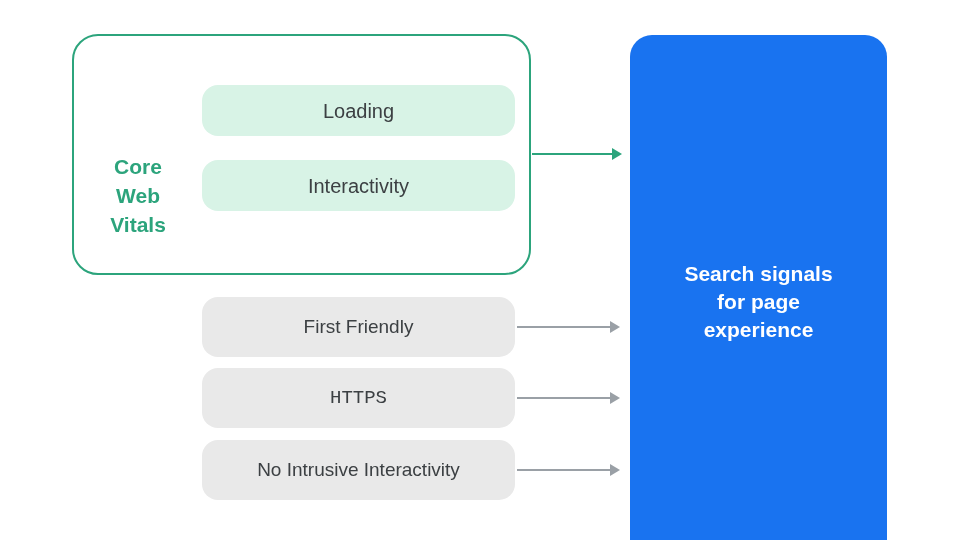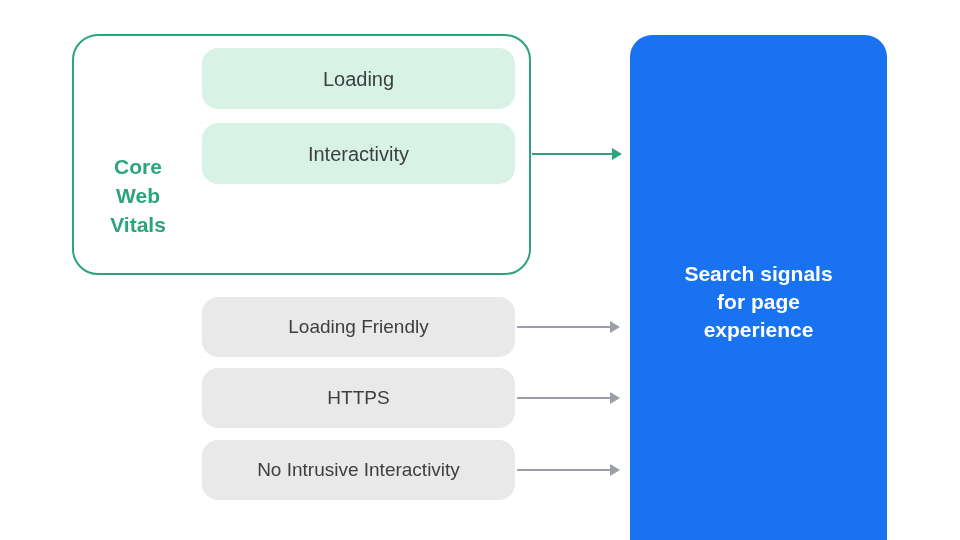--- a/index.html
+++ b/index.html
@@ -39,28 +39,29 @@
     text-align: center;
     color: var(--green, #2CA47C);
     font-size: 21px;
     line-height: 29px;
     font-weight: bold;
     margin-top: 28px;
   }
   .vital-box {
     position: absolute;
     left: 128px;
-    width: 313px; height: 61px;
+    width: 313px; height: 51px;
     background: var(--green-light, #D8F3E6);
     border-radius: 16px;
     display: flex;
     flex-direction: column;
     justify-content: center;
     align-items: center;
     text-align: center;
+    margin-top: 37px;
   }
   .vital-box.v1 { top: 12px; }
   .vital-box.v2 { top: 87px; }
   .vital-box.v3 { top: 162px; }
   .vital-title {
     font-size: 20px;
     line-height: 24px;
     color: var(--text-dark, #3C4043);
   }
   .vital-subtitle {
@@ -76,21 +77,21 @@
     left: 202px;
     width: 313px; height: 60px;
     background: var(--gray-box, #E9E9E9);
     border-radius: 16px;
     display: flex;
     align-items: center;
     justify-content: center;
     text-align: center;
   }
   .signal-box.s1 { top: 297px; }
-  .signal-box.s2 { top: 368px; }
+  .signal-box.s2 { top: 368px; font-family: Liberation Mono, monospace; }
   .signal-box.s3 { top: 440px; }
   .signal-label {
     font-size: 19px;
     color: var(--text-dark, #3C4043);
   }
 
   
   .arrow {
     position: absolute;
     height: 2px;
@@ -144,21 +145,21 @@
       <div class="vital-title">Loading</div>
     </div>
 
     <div class="vital-box v2">
       <div class="vital-title">Interactivity</div>
     </div>
 
   </div>
 
   <div class="signal-box s1">
-    <span class="signal-label">Loading Friendly</span>
+    <span class="signal-label">First Friendly</span>
   </div>
 
   <div class="signal-box s2">
     <span class="signal-label">HTTPS</span>
   </div>
 
   <div class="signal-box s3">
     <span class="signal-label">No Intrusive Interactivity</span>
   </div>
 

